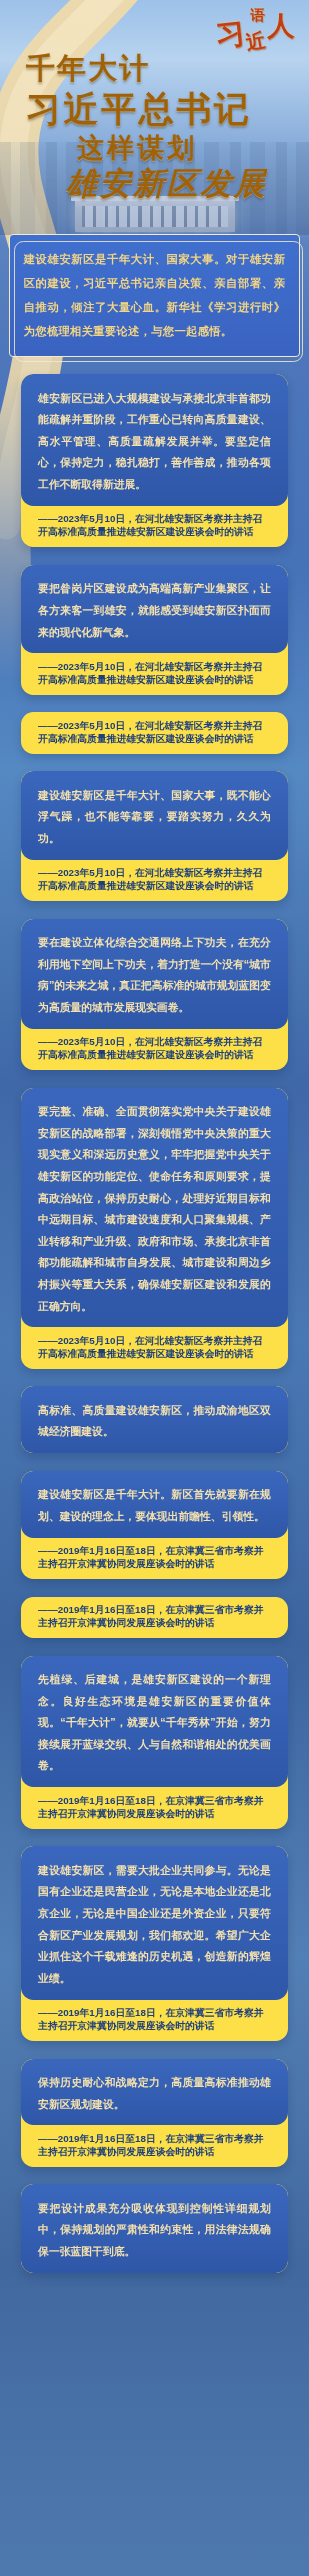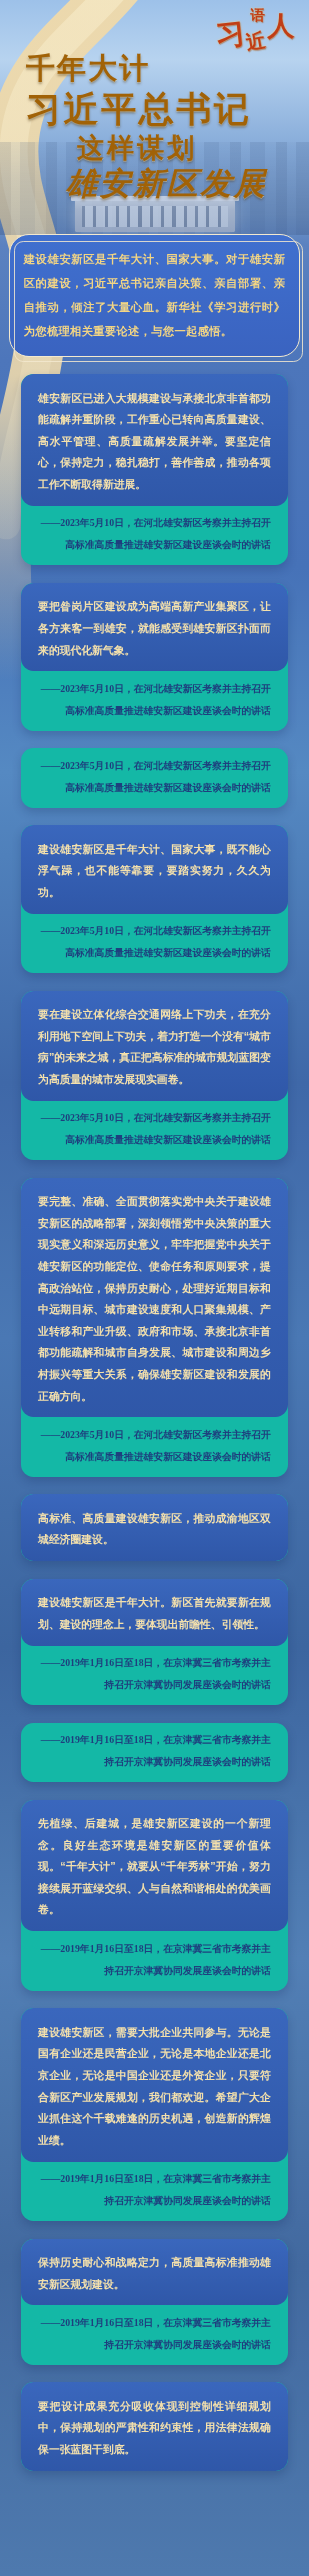--- a/index.html
+++ b/index.html
@@ -55,49 +55,49 @@
     position:absolute;z-index:3;color:#a16207;font-weight:bold;letter-spacing:2.1px;
     text-shadow:0 1.5px 2.6px rgba(70,45,0,.45),0 0.5px 0 rgba(255,242,205,.55);
     white-space:nowrap;line-height:1;
   }
   .tl1{left:26px;top:54px;font-size:29px;}
   .tl2{left:26px;top:91px;font-size:35px;letter-spacing:2.6px;}
   .tl3{left:77px;top:135px;font-size:27px;letter-spacing:3.1px;}
   .tl4{left:66px;top:168px;font-size:31px;letter-spacing:2.6px;font-style:italic;}
   
   .intro-card{
-    position:relative;z-index:2;margin:234px 9.3px 0;border-radius:20px;
+    position:relative;z-index:2;margin:234px 9.3px 0;border-radius:4px;
     background:linear-gradient(180deg,#4070cf 0%,#3a63c0 100%);
     border:1.5px solid #f3e9cf;padding:12.4px 13.4px;box-sizing:border-box;
   }
   .intro-card::after{
     content:"";position:absolute;z-index:-1;left:4.1px;top:6.2px;right:-4.6px;bottom:-6.2px;
     border:1.5px solid rgba(243,233,207,.85);border-radius:9.3px;
   }
   .intro-text{
     color:#f2d584;font-size:11.3px;line-height:24px;font-weight:bold;
     text-align:justify;letter-spacing:0.3px;
   }
   
   .quote-list{position:relative;z-index:2;margin-top:17.5px;}
   .quote-card{
-    margin:0 20.6px 17.5px;border-radius:12.4px;background:#14b8a6;
+    margin:0 20.6px 17.5px;border-radius:12.4px;background:#fde047;
     box-shadow:0 4.1px 9.3px rgba(15,35,85,.22);overflow:hidden;
   }
   .quote-bubble{
     background:linear-gradient(180deg,#3a67bd 0%,#2f57a8 100%);
     border-radius:12.4px;padding:13.4px 17.5px 10.3px;
   }
   .quote-text{
     color:#f3e0ac;font-size:10.8px;line-height:21.6px;font-weight:bold;
     text-align:justify;letter-spacing:0;
   }
   .quote-source{
-    padding:6.2px 17.5px 9.3px;color:#1e3f7e;font-size:9.8px;line-height:22px;
-    font-family:Liberation Serif, serif;font-weight:bold;text-align:right;
+    padding:6.2px 17.5px 9.3px;color:#1e3f7e;font-size:9.8px;line-height:13px;
+    font-family:Liberation Sans, sans-serif;font-weight:bold;
   }
 </style>
 </head>
 <body>
 
 <div class="bg"></div>
 
 <svg class="gold-road" width="309" height="680" viewBox="0 0 600 1320" aria-hidden="true">
   <defs>
     <linearGradient id="roadFade" x1="0" y1="0" x2="0" y2="1320" gradientUnits="userSpaceOnUse">

